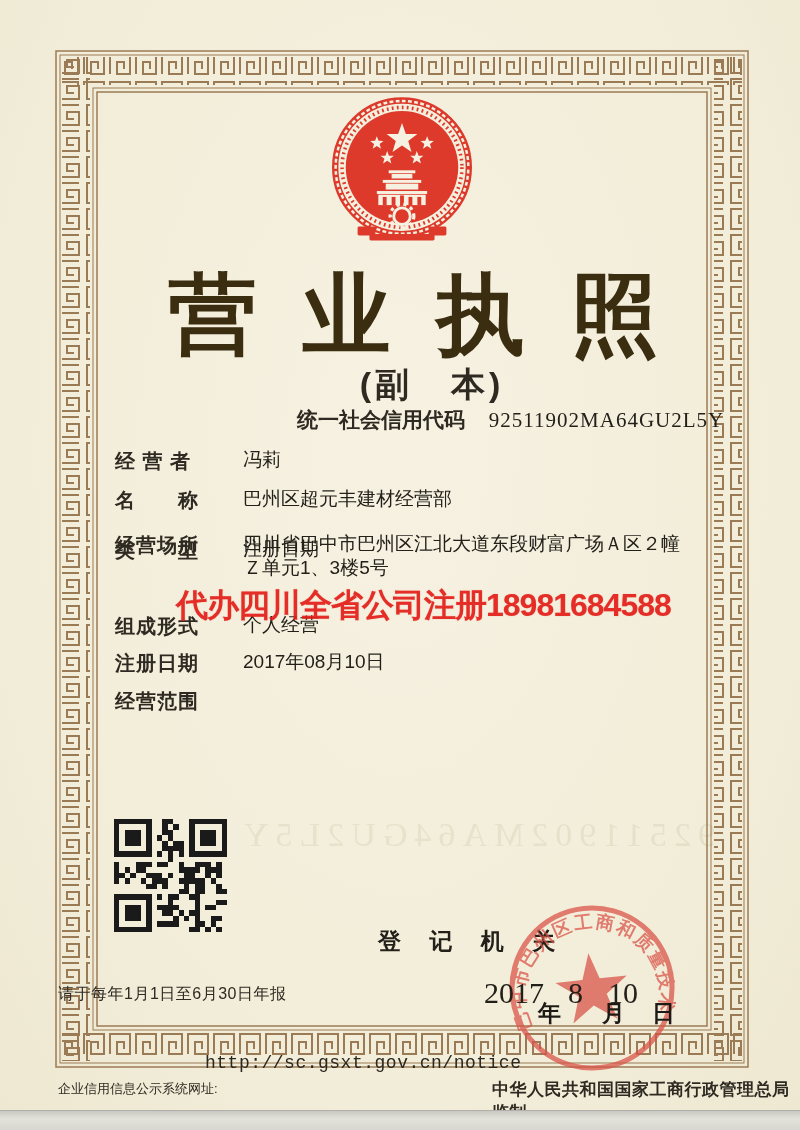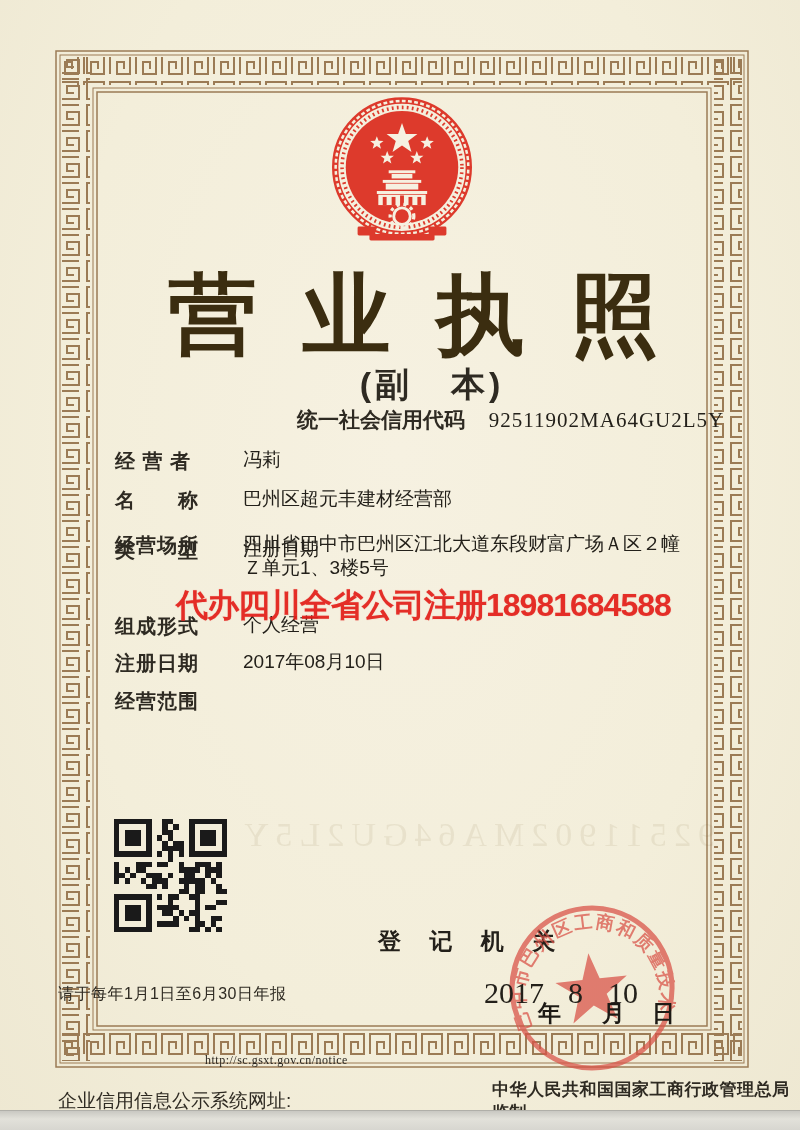--- a/index.html
+++ b/index.html
@@ -75,26 +75,26 @@
   .seal{left:500px;top:896px;transform:rotate(-6deg);opacity:.9;}
 
   .date-num{font-size:30px;color:#23201a;font-family:"Liberation Serif", serif;}
   .date-lbl{font-size:23px;font-weight:bold;color:#1d1a15;}
 
   .annual-note{
     left:58px;top:984px;font-size:16px;color:#2e2a22;letter-spacing:.5px;
   }
 
   .url{
-    left:205px;top:1053px;font-size:12px;
-    font-family:Liberation Serif, serif;
+    left:205px;top:1053px;font-size:18px;
+    font-family:Liberation Mono, monospace;
     color:#2a2620;letter-spacing:.5px;z-index:20;
   }
 
-  .footer-left{left:58px;top:1080px;font-size:19px;color:#2e2a22;margin-top:8px;}
+  .footer-left{left:58px;top:1080px;font-size:13px;color:#2e2a22;}
   .footer-right{left:492px;top:1078px;font-size:17px;font-weight:bold;color:#2e2a22;letter-spacing:.5px;}
 
   .scan-strip{
     left:0;top:1110px;width:800px;height:20px;
     background:linear-gradient(#c9c8c2,#e2e1da 40%,#d6d5cf);
     border-top:1px solid #b0afa9;
   }
 </style>
 </head>
 <body>

